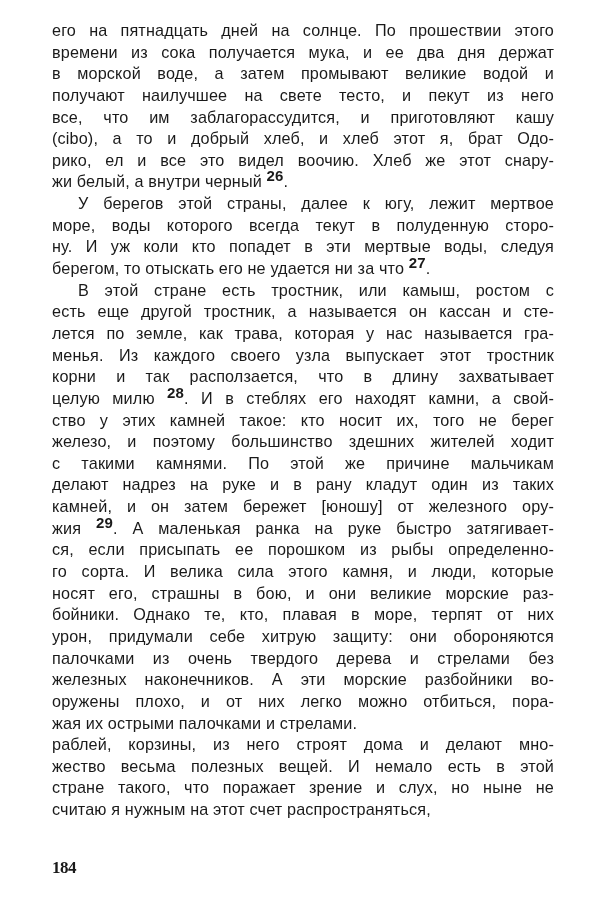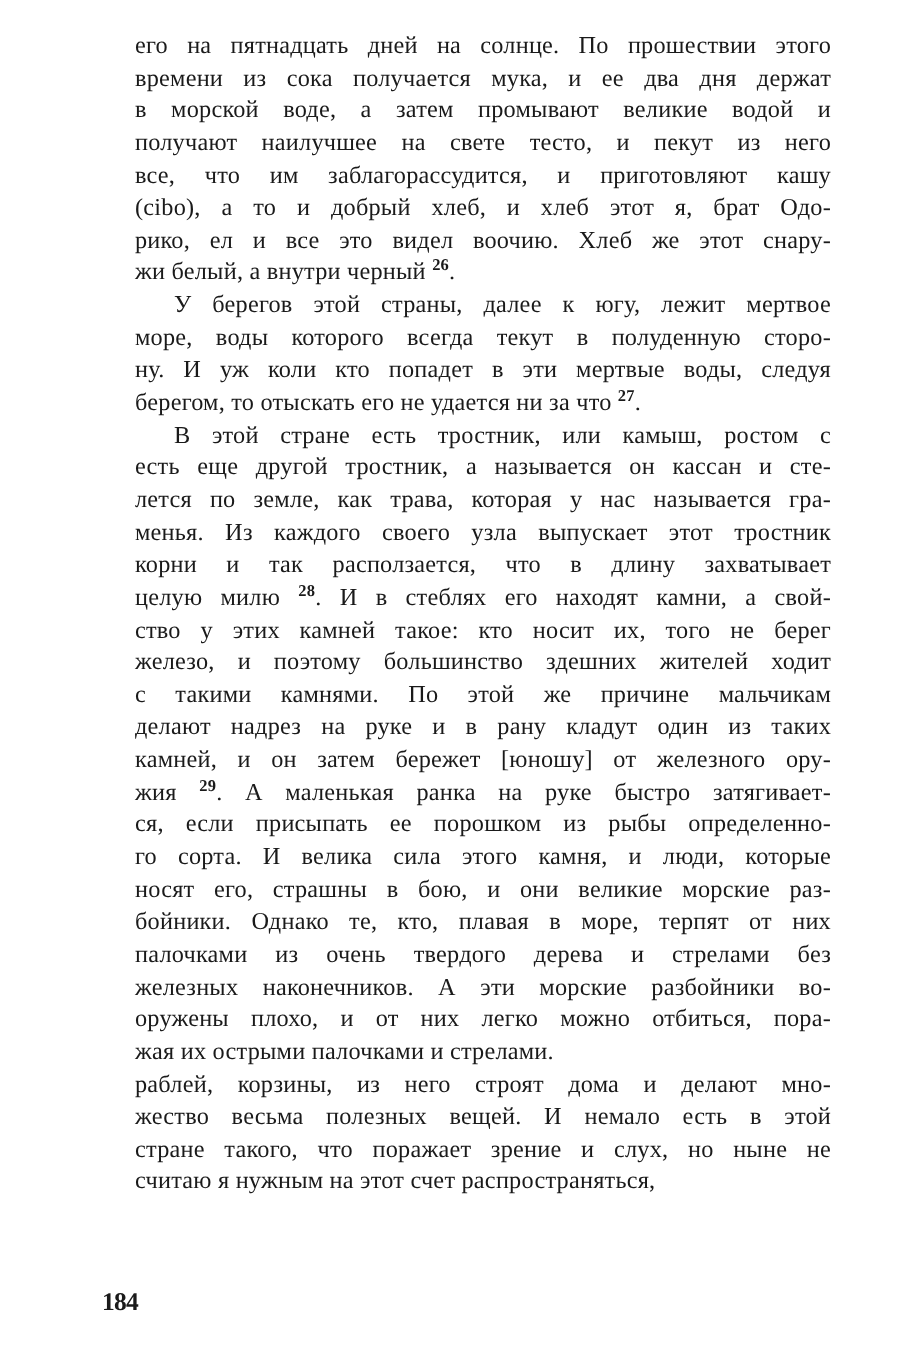--- a/index.html
+++ b/index.html
@@ -4,27 +4,27 @@
 <style>
   html, body { margin: 0; padding: 0; }
   body {
     width: 600px; height: 902px; background: #ffffff; position: relative; overflow: hidden;
     font-family: "DejaVu Serif", "Liberation Serif", serif; color: #1a1a1a;
   }
   .page { position: absolute; left: 52px; top: 20px; width: 502px; }
   .line {
     display: block; height: 21.65px; line-height: 21.65px; font-size: 16.2px;
     white-space: nowrap; text-align: justify; text-align-last: justify;
-    letter-spacing: 0.15px; font-family: Liberation Serif, serif; transform-origin: left center; margin-left: 38px;
+    letter-spacing: 0.15px; font-family: Liberation Sans, sans-serif; transform-origin: left center;
   }
   .line.last { text-align-last: left; }
   .line.indent { padding-left: 26px; box-sizing: border-box; }
-  sup.fn { font-size: 11px; vertical-align: 6px; line-height: 0; font-weight: bold; }
+  sup.fn { font-size: 15px; vertical-align: 6px; line-height: 0; font-weight: bold; }
   .pagenum {
-    position: absolute; left: 68px; top: 858px; font-size: 17px; font-weight: bold;
+    position: absolute; left: 52px; top: 858px; font-size: 17px; font-weight: bold;
     font-family: "Liberation Serif", serif; letter-spacing: -0.5px;
   }
 </style>
 </head>
 <body>
 
 <div class="page">
 
   <div>
     <span class="line">его на пятнадцать дней на солнце. По прошествии этого</span>
@@ -54,20 +54,21 @@
     <span class="line">ство у этих камней такое: кто носит их, того не берег</span>
     <span class="line">железо, и поэтому большинство здешних жителей ходит</span>
     <span class="line">с такими камнями. По этой же причине мальчикам</span>
     <span class="line">делают надрез на руке и в рану кладут один из таких</span>
     <span class="line">камней, и он затем бережет [юношу] от железного ору-</span>
     <span class="line"><span>жия</span> <sup class="fn">29</sup><span>. А маленькая ранка на руке быстро затягивает-</span></span>
     <span class="line">ся, если присыпать ее порошком из рыбы определенно-</span>
     <span class="line">го сорта. И велика сила этого камня, и люди, которые</span>
     <span class="line">носят его, страшны в бою, и они великие морские раз-</span>
     <span class="line">бойники. Однако те, кто, плавая в море, терпят от них</span>
+    <span class="line">урон, придумали себе хитрую защиту: они обороняются</span>
     <span class="line">палочками из очень твердого дерева и стрелами без</span>
     <span class="line">железных наконечников. А эти морские разбойники во-</span>
     <span class="line">оружены плохо, и от них легко можно отбиться, пора-</span>
     <span class="line last">жая их острыми палочками и стрелами.</span>
   </div>
 
   <div>
     <span class="line">раблей, корзины, из него строят дома и делают мно-</span>
     <span class="line">жество весьма полезных вещей. И немало есть в этой</span>
     <span class="line">стране такого, что поражает зрение и слух, но ныне не</span>

